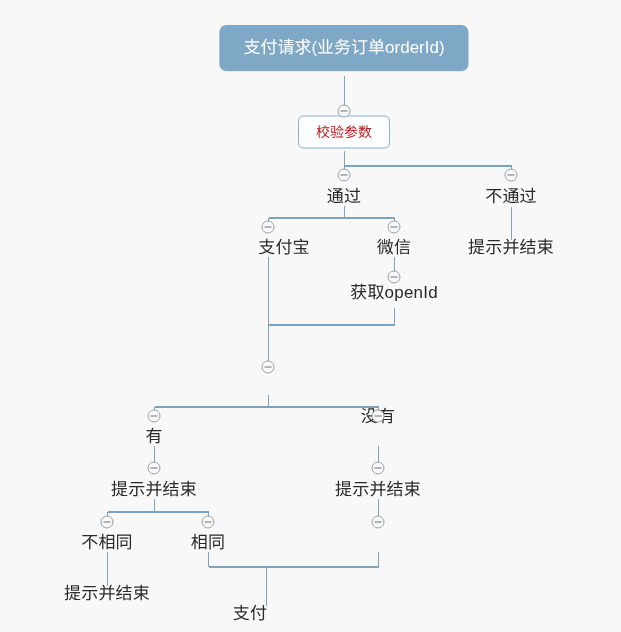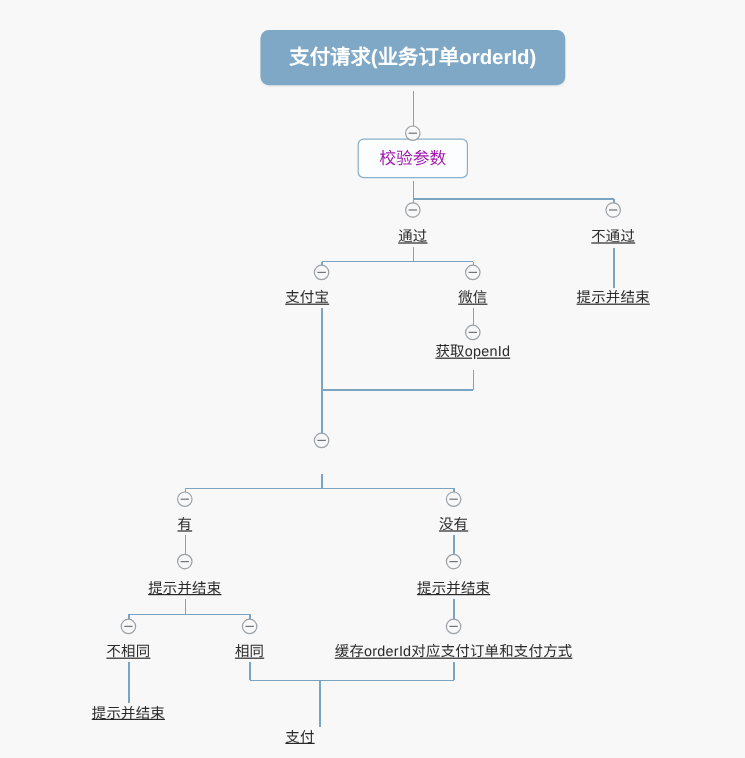--- a/index.html
+++ b/index.html
@@ -26,48 +26,46 @@
     width: 621px;
     height: 632px;
     pointer-events: none;
   }
 
   
   .node {
     position: absolute;
     white-space: nowrap;
     color: #2a2a2a;
-    font-size: 12px;
+    font-size: 17px;
     line-height: 16px;
     transform: translate(-50%, -50%);
     letter-spacing: 0.2px;
-    text-decoration: underline;
   }
 
   
   .root-node {
     position: absolute;
     transform: translate(-50%, -50%);
     background: #7fa8c6;
     color: #ffffff;
     font-size: 17px;
     line-height: 20px;
     padding: 13px 24px;
     border-radius: 7px;
     white-space: nowrap;
     box-shadow: 0 1px 1px rgba(0,0,0,0.05);
-    font-weight: bold;
   }
 
   
   .box-node {
     position: absolute;
     transform: translate(-50%, -50%);
     background: #fbfdfe;
-    color: #a21caf;
+    color: #b91c1c;
     border: 1px solid #89b0cb;
     border-radius: 5px;
     font-size: 14px;
     line-height: 17px;
     padding: 7px 17px;
     white-space: nowrap;
   }
 
   
   .toggle {
@@ -131,40 +129,39 @@
   <div class="root-node" style="left:344px; top:48px;">支付请求(业务订单orderId)</div>
 
   <div class="box-node" style="left:344px; top:132px;">校验参数</div>
 
   <div class="node" style="left:344px; top:197px;">通过</div>
 
   <div class="node" style="left:511px; top:197px;">不通过</div>
 
   <div class="node" style="left:511px; top:248px;">提示并结束</div>
 
-  <div class="node" style="left:256px; top:248px;">支付宝</div>
+  <div class="node" style="left:284px; top:248px;">支付宝</div>
 
   <div class="node" style="left:394px; top:248px;">微信</div>
 
   <div class="node" style="left:394px; top:293px;">获取openId</div>
 
 
   <div class="node" style="left:154px; top:437px;">有</div>
 
-  <div class="node" style="left:378px; top:437px;">没有</div>
+  <div class="node" style="left:378px; top:417px;">没有</div>
 
   <div class="node" style="left:154px; top:490px;">提示并结束</div>
 
   <div class="node" style="left:378px; top:490px;">提示并结束</div>
 
   <div class="node" style="left:107px; top:543px;">不相同</div>
 
   <div class="node" style="left:208px; top:543px;">相同</div>
 
-  <div class="node" style="left:378px; top:543px;">缓存orderId对应支付订单和支付方式</div>
 
   <div class="node" style="left:107px; top:594px;">提示并结束</div>
 
   <div class="node" style="left:250px; top:614px;">支付</div>
 
   <div class="toggle" style="left:344px; top:111px;"></div>
   <div class="toggle" style="left:344px; top:175px;"></div>
   <div class="toggle" style="left:511px; top:175px;"></div>
   <div class="toggle" style="left:268px; top:227px;"></div>
   <div class="toggle" style="left:394px; top:227px;"></div>

